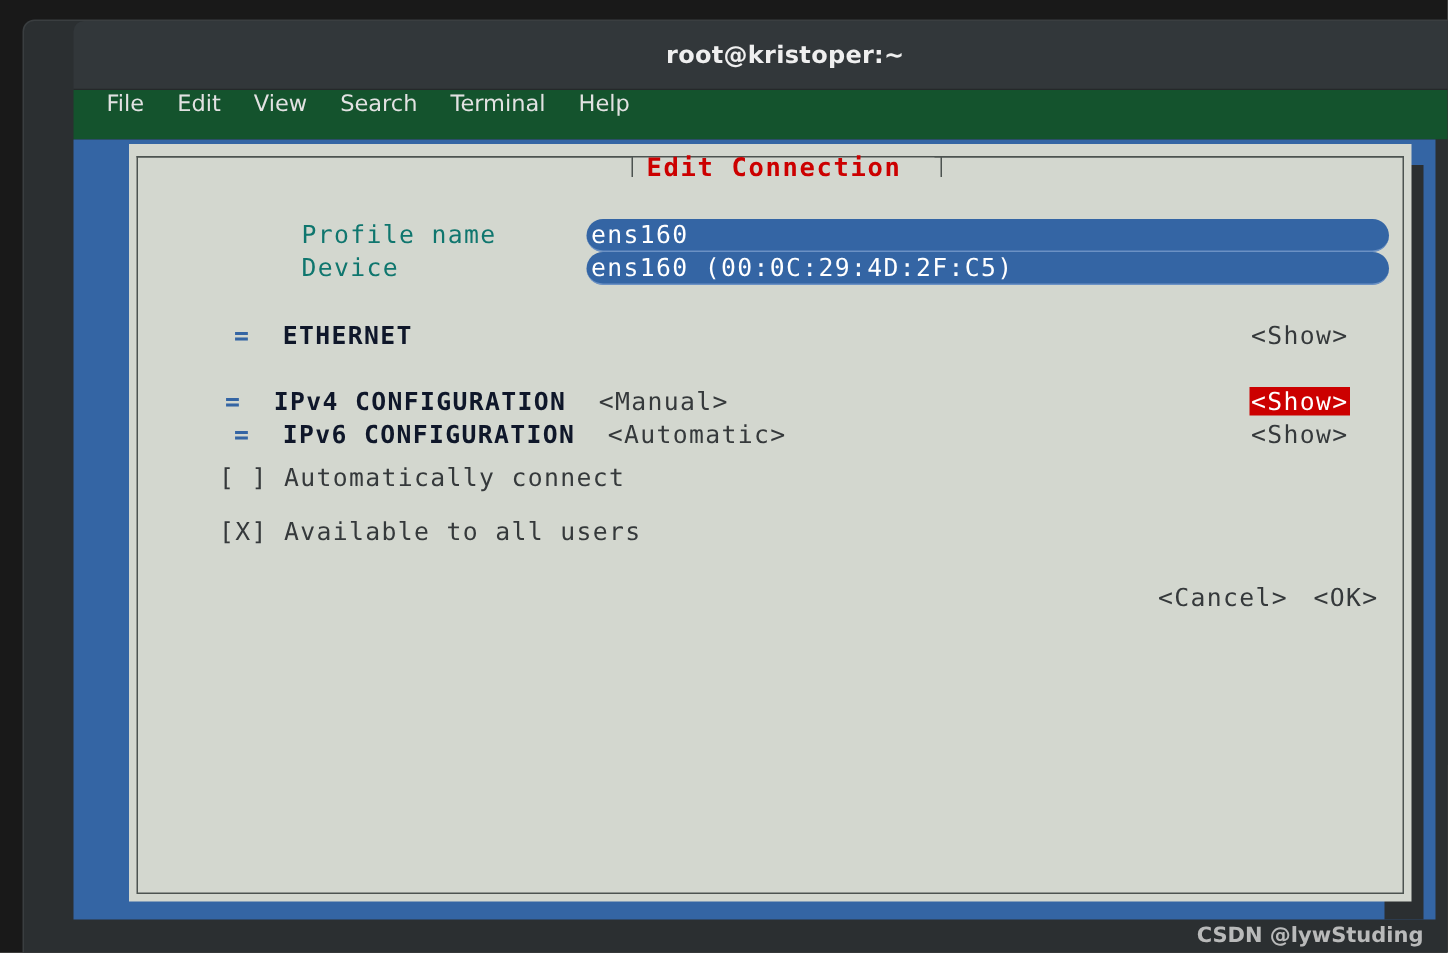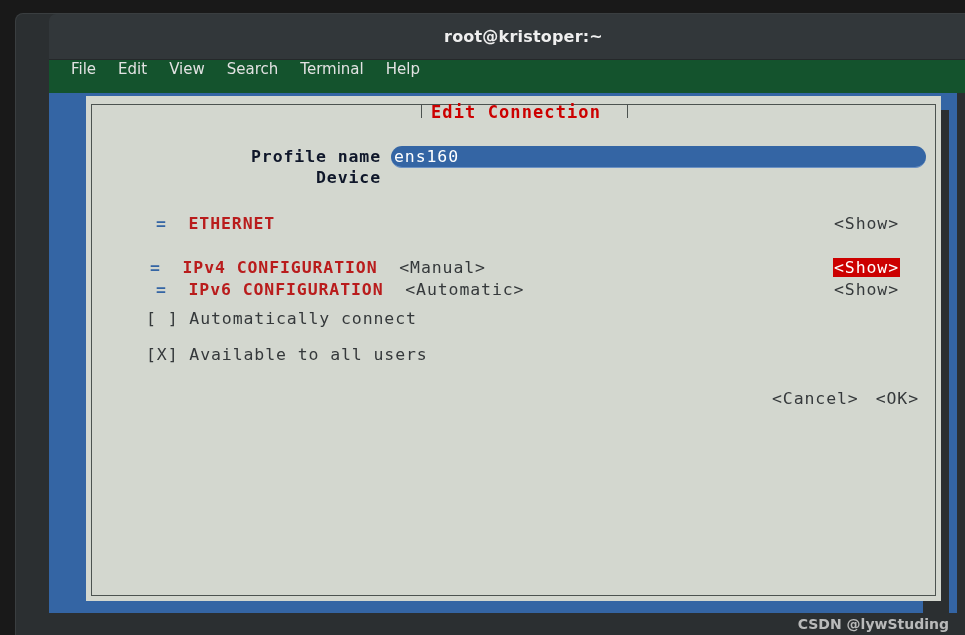--- a/index.html
+++ b/index.html
@@ -214,23 +214,23 @@
   }
   #row-device {
     left: 115px;
     top: 72px;
     width: 725px;
     display: flex;
     align-items: baseline;
   }
   .field-label {
     width: 190px;
-    text-align: right;
-    color: #0f172a;
-    font-weight: bold;
+    text-align: left;
+    color: #0f766e;
+    font-weight: normal;
     padding-right: 10px;
     box-sizing: border-box;
   }
   .field-value {
     background: #3465a4;
     color: #ffffff;
     flex: 1;
     padding: 1px 2px 1px 3px;
     box-sizing: border-box;
     border-bottom: 1px solid #6b91c4;
@@ -249,21 +249,21 @@
   }
   #row-ipv6 {
     left: 70px;
     top: 184px;
   }
   .bullet {
     color: #3465a4;
     font-weight: bold;
   }
   .section-name {
-    color: #b91c1c;
+    color: #0f172a;
     font-weight: bold;
   }
   .section-value {
     color: #35393b;
   }
 
   .show-btn {
     position: absolute;
     right: 42px;
     color: #35393b;
@@ -358,20 +358,21 @@
 
         <div id="dialog-title">Edit Connection</div>
 
         <div class="row" id="row-profile-name">
           <span class="field-label">Profile name</span>
           <span class="field-value">ens160</span>
         </div>
 
         <div class="row" id="row-device">
           <span class="field-label">Device</span>
+          <span class="field-value">ens160 (00:0C:29:4D:2F:C5)</span>
         </div>
 
         <div class="row" id="row-ethernet">
           <span class="bullet">=</span>
           <span>&nbsp;</span><span class="section-name">ETHERNET</span>
         </div>
         <div class="show-btn" id="show-ethernet">&lt;Show&gt;</div>
 
         <div class="row" id="row-ipv4">
           <span class="bullet">=</span>

